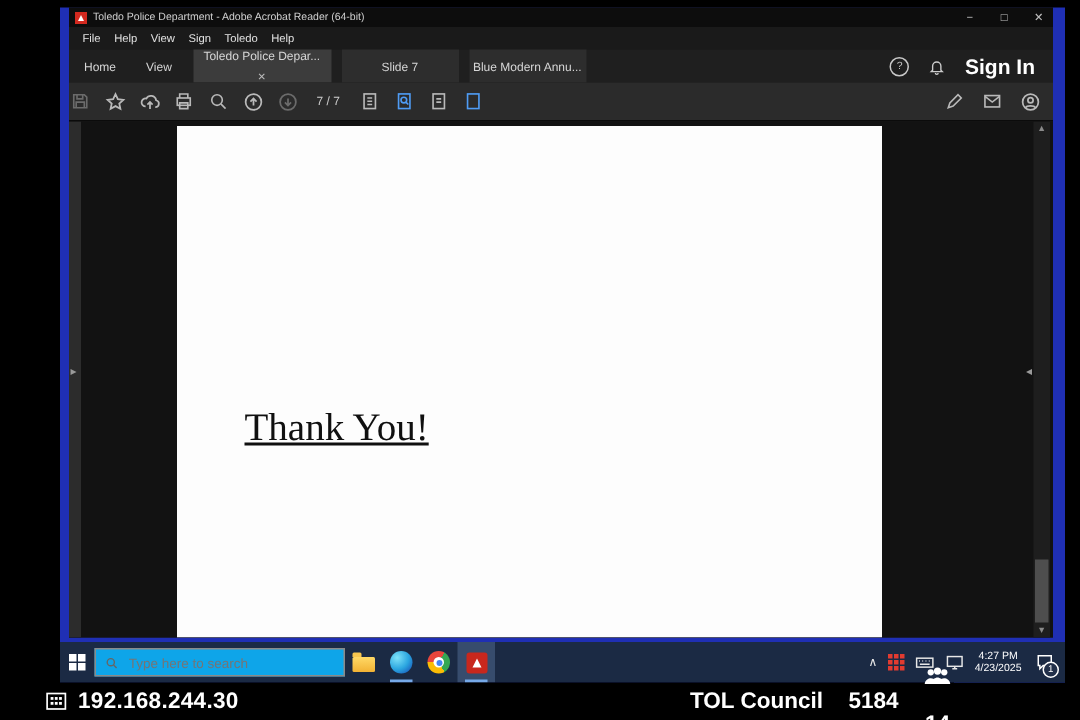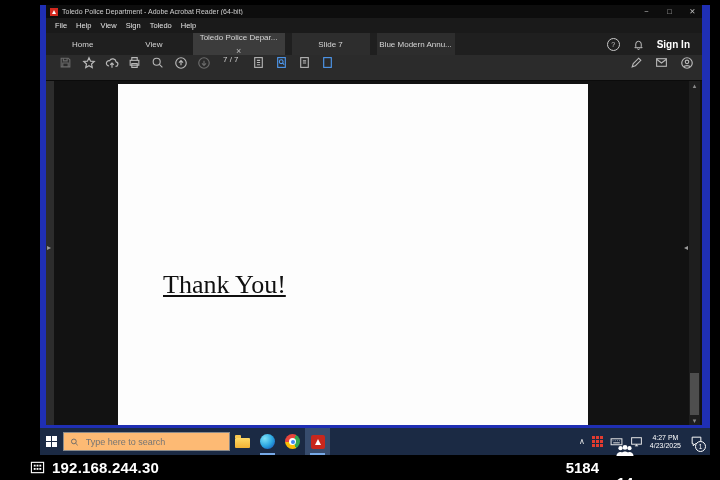--- a/index.html
+++ b/index.html
@@ -14,30 +14,30 @@
   .titlebar{height:13px;background:#0d0d0d;display:flex;align-items:center;gap:4px;padding:0 0 0 4px;}
   .adobe{width:8px;height:8px;background:#d3291f;flex:none;display:flex;align-items:center;justify-content:center;}
   .adobe::before{content:'';width:0;height:0;border-left:2.5px solid transparent;border-right:2.5px solid transparent;border-bottom:4.5px solid #fff;}
   .title-text{font-size:7px;color:#cfcfcf;white-space:nowrap;overflow:hidden;flex:1;}
   .win-btn{width:19px;height:13px;display:flex;align-items:center;justify-content:center;font-size:7.5px;color:#c0c0c0;}
   .menubar{height:15px;background:#1a1a1a;display:flex;align-items:center;gap:9px;padding-left:9px;font-size:7.5px;color:#e2e2e2;}
   .menubar span{white-space:nowrap;}
 
   
   .tabbar{height:22px;background:#1f1f1f;display:flex;align-items:stretch;font-size:8px;color:#d6d6d6;}
-  .tab-flat{display:flex;align-items:center;padding:0 26px;}
+  .tab-flat{display:flex;align-items:center;padding:0 10px;}
   .doc-tab{width:78px;margin:0 3px 0 4px;background:#2d2d2d;display:flex;align-items:center;justify-content:center;gap:4px;white-space:nowrap;overflow:hidden;flex-direction:column;}
   .doc-tab.active{width:92px;background:#3c3c3c;}
   .tab-close{font-size:9px;color:#bbb;}
   .tabbar-right{margin-left:auto;display:flex;align-items:center;gap:11px;padding-right:12px;}
   .help-circ{width:11px;height:11px;border:1px solid #c9c9c9;border-radius:50%;display:flex;align-items:center;justify-content:center;font-size:7px;color:#c9c9c9;}
-  .signin{font-size:10px;font-weight:bold;color:#fff;}
-
-  
-  .toolbar{height:25px;background:#2b2b2b;border-bottom:1px solid #0b0b0b;display:flex;gap:8px;padding-left:12px;color:#b9b9b9;}
+  .signin{font-size:14px;font-weight:bold;color:#fff;}
+
+  
+  .toolbar{height:25px;background:#2b2b2b;border-bottom:1px solid #0b0b0b;display:flex;align-items:center;gap:8px;padding-left:0;color:#b9b9b9;}
   .tbtn{display:flex;align-items:center;justify-content:center;width:15px;height:15px;color:#b9b9b9;}
   .tbtn.blue{color:#4f9cf5;}
   .tbtn.dim{opacity:.45;}
   .page-ind{font-size:8px;color:#cfcfcf;margin:0 4px;white-space:nowrap;}
   .toolbar-right{margin-left:auto;display:flex;gap:10px;padding-right:8px;}
   svg.ic{display:block;}
 
   
   .docarea{flex:1;position:relative;background:#121212;overflow:hidden;}
   .left-rail{position:absolute;left:0;top:0;bottom:0;width:8px;background:#2c2c2c;}
@@ -49,21 +49,21 @@
   .scroll-arrow.down{bottom:0;}
   .scroll-thumb{position:absolute;left:1px;right:1px;top:292px;height:42px;background:#4e4e4e;}
   .panel-arrow{position:absolute;font-size:8px;color:#9a9a9a;line-height:8px;}
   .panel-arrow.left{left:1px;top:163px;}
   .panel-arrow.right{right:14px;top:163px;}
 
   
   .taskbar{position:absolute;left:0;top:423px;width:670px;height:27px;background:#1b2a44;display:flex;align-items:center;}
   .start{width:23px;height:27px;display:flex;align-items:center;justify-content:center;}
   .start-glyph{width:5px;height:5px;background:#fff;box-shadow:6px 0 0 #fff,0 6px 0 #fff,6px 6px 0 #fff;transform:translate(-3px,-3px);}
-  .search-box{width:167px;height:19px;background:#fdba74;border:1px solid #8a8a8a;display:flex;align-items:center;gap:5px;padding:0 6px;box-sizing:border-box;}
+  .search-box{width:167px;height:19px;background:#0ea5e9;border:1px solid #8a8a8a;display:flex;align-items:center;gap:5px;padding:0 6px;box-sizing:border-box;}
   .search-box input{border:none;outline:none;background:transparent;font-size:9px;color:#444;width:100%;font-family:"Liberation Sans",sans-serif;}
   .task-icon{width:25px;height:27px;display:flex;align-items:center;justify-content:center;position:relative;}
   .task-icon.open::after{content:'';position:absolute;bottom:0;left:5px;right:5px;height:2px;background:#76a9e8;}
   .task-icon.active{background:rgba(130,165,215,.28);}
   .folder{width:15px;height:10px;background:linear-gradient(#ffd966,#f2b234);border-radius:1px;position:relative;margin-top:3px;}
   .folder::before{content:'';position:absolute;top:-3px;left:0;width:6px;height:3px;background:#f7c64f;border-radius:1px 1px 0 0;}
   .edge-ic{width:15px;height:15px;border-radius:50%;background:radial-gradient(circle at 32% 30%,#7fe3f9,#2ba6e0 52%,#1653b8 92%);}
   .chrome-ic{width:15px;height:15px;border-radius:50%;background:conic-gradient(from -90deg,#e8453c 0 120deg,#34a853 120deg 240deg,#fbbc05 240deg 360deg);position:relative;}
   .chrome-ic::before{content:'';position:absolute;left:4px;top:4px;width:7px;height:7px;background:#fff;border-radius:50%;}
   .chrome-ic::after{content:'';position:absolute;left:5.5px;top:5.5px;width:4px;height:4px;background:#4285f4;border-radius:50%;}
@@ -302,20 +302,21 @@
             <rect x="7" y="5" width="2" height="2"></rect>
             <rect x="10" y="5" width="2" height="2"></rect>
             <rect x="4" y="8.5" width="2" height="2"></rect>
             <rect x="7" y="8.5" width="2" height="2"></rect>
             <rect x="10" y="8.5" width="2" height="2"></rect>
           </g>
         </svg>
       <span>192.168.244.30</span>
     </div>
     <div class="osd-right">
+      <span>TOL Council</span>
       <span>5184</span>
       <span class="osd-count">
         <svg class="ic" width="18" height="13" viewBox="0 0 18 13" fill="#fff">
             <circle cx="4.5" cy="4.2" r="2.1"></circle>
             <circle cx="13.5" cy="4.2" r="2.1"></circle>
             <circle cx="9" cy="3.4" r="2.4"></circle>
             <path d="M0.5 12c0-2.6 2.6-3.9 4-3.9 0.7 0 1.5 0.2 2.2 0.7-1 0.9-1.6 2-1.6 3.2z"></path>
             <path d="M17.5 12c0-2.6-2.6-3.9-4-3.9-0.7 0-1.5 0.2-2.2 0.7 1 0.9 1.6 2 1.6 3.2z"></path>
             <path d="M4.2 12c0-3 3.5-4.4 4.8-4.4s4.8 1.4 4.8 4.4z"></path>
           </svg>

